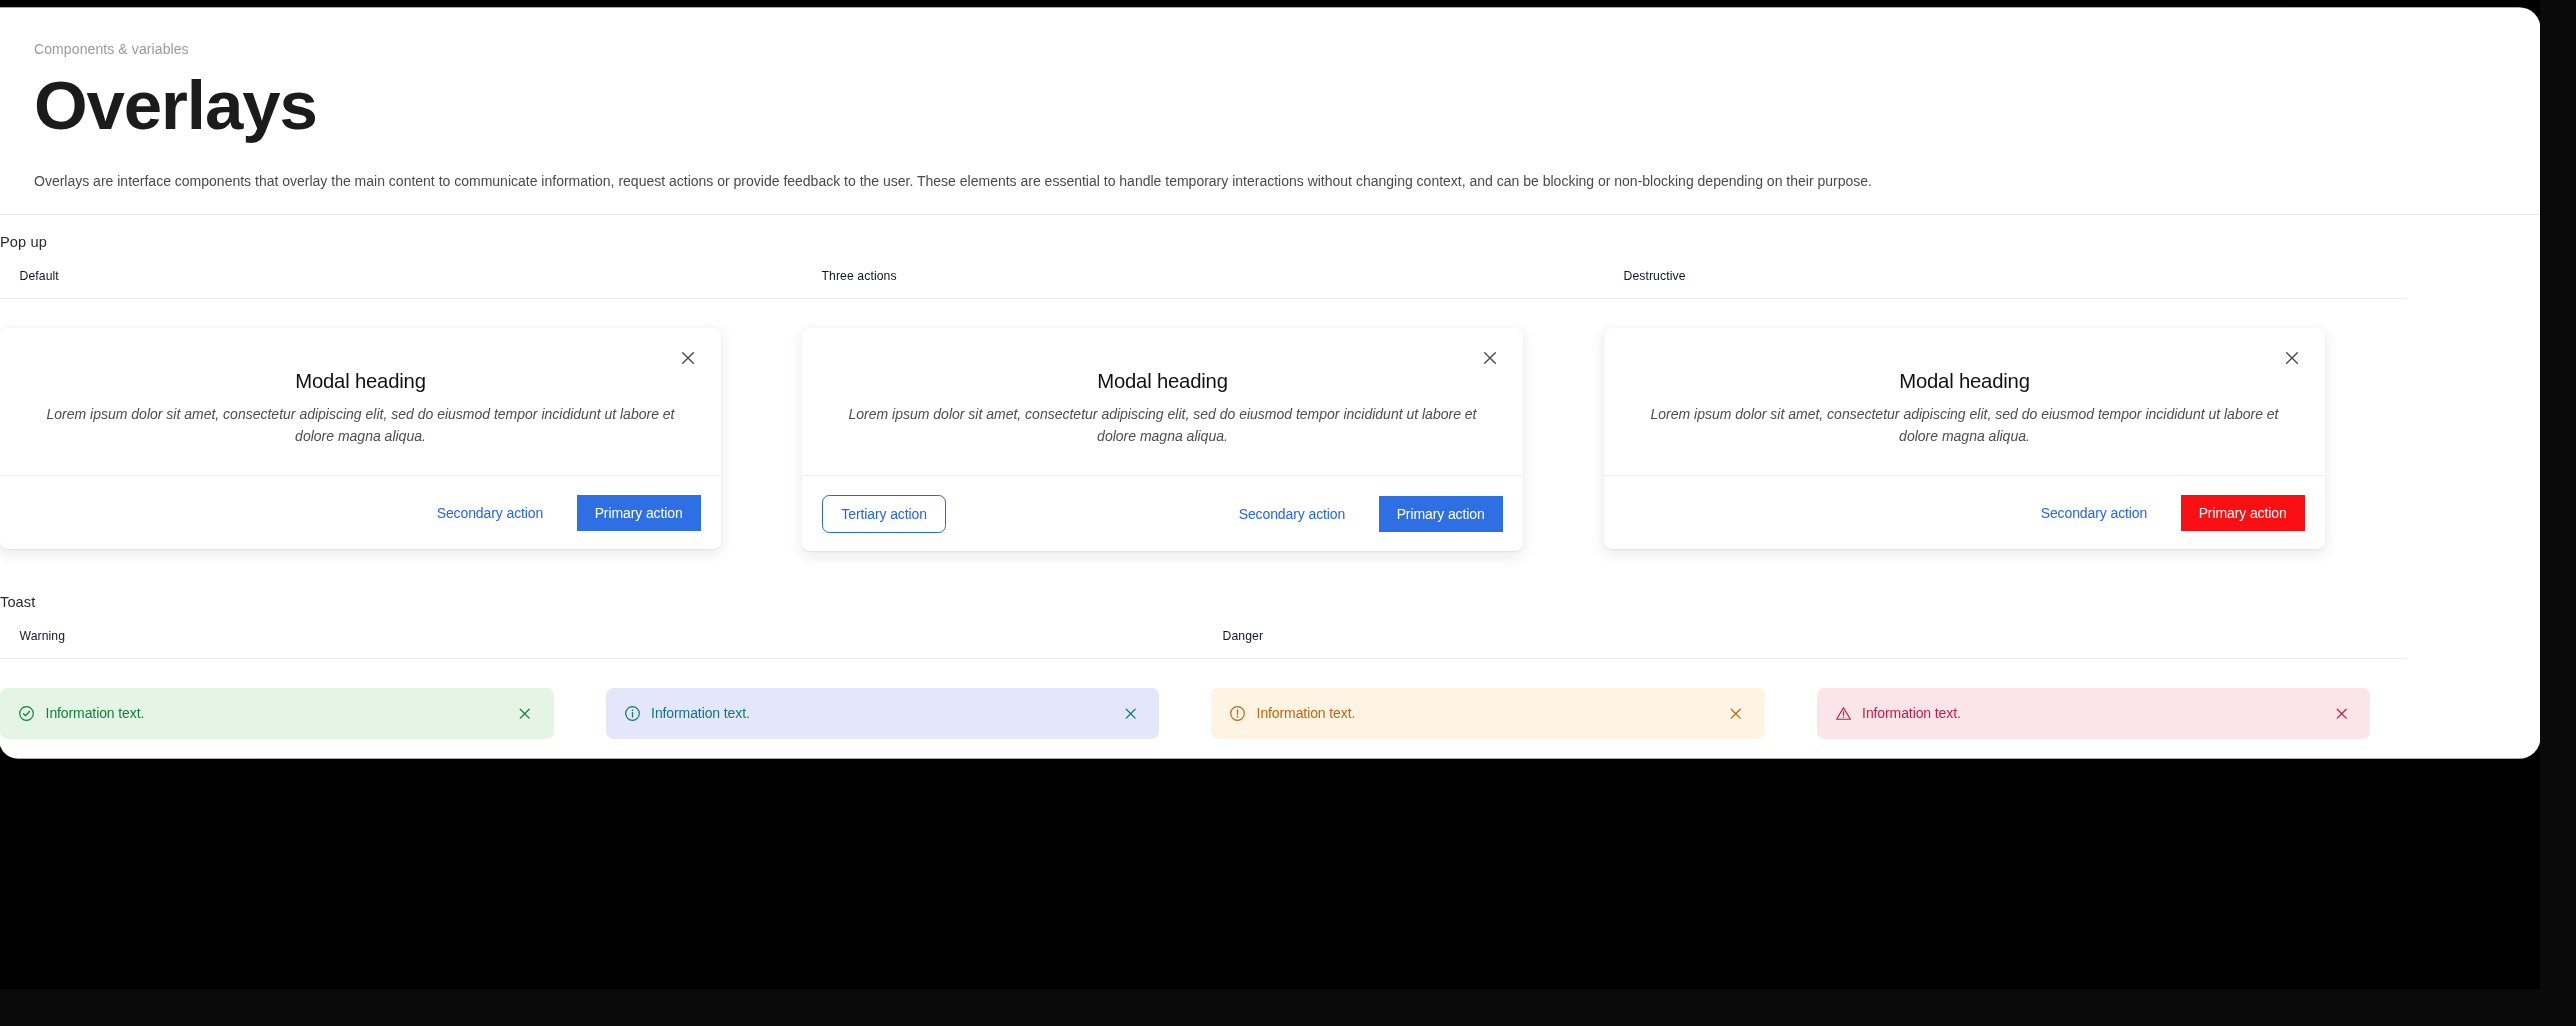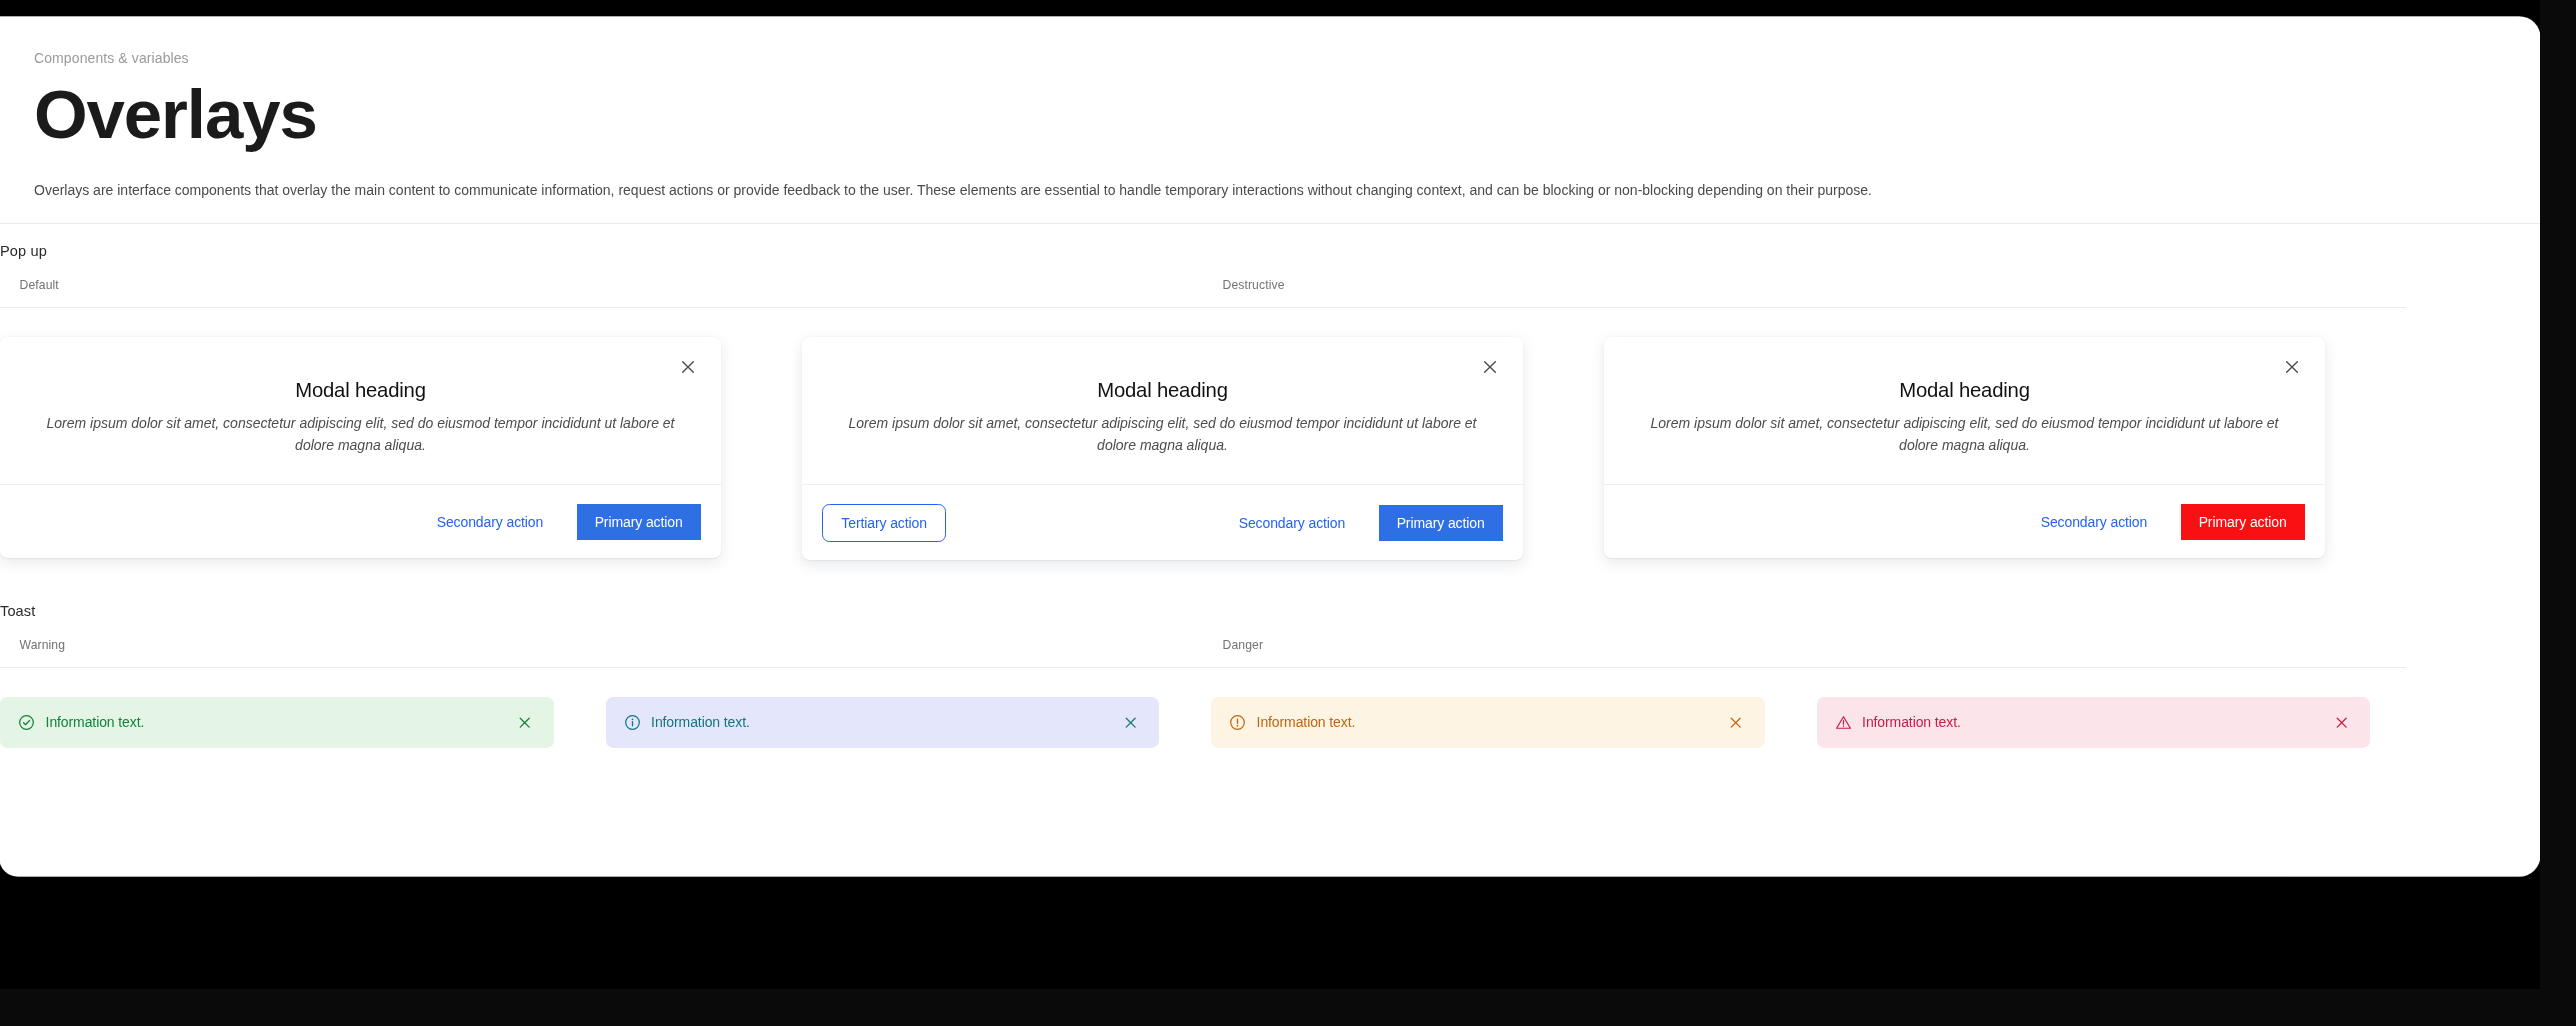--- a/index.html
+++ b/index.html
@@ -15,23 +15,23 @@
   
   #device-frame {
     position: absolute;
     inset: 0;
     background: #000000;
     padding: 0 0 37px 0;
   }
   #viewport {
     position: absolute;
     left: 0;
-    top: 17px;
+    top: 8px;
     width: 2540px;
-    height: 859px;
+    height: 750px;
     background: #ffffff;
     border-top-right-radius: 21px;
     border-bottom-left-radius: 18px;
     border-bottom-right-radius: 21px;
     overflow: hidden;
     box-shadow: 0 0 0 0.8px #e6e6e6;
   }
   #frame-right {
     position: absolute;
     right: 0; top: 0;
@@ -90,21 +90,21 @@
   }
 
   .variant-row {
     display: flex;
     margin-top: 19.5px;
     padding-right: 134px;
   }
   .variant-col { flex: 1 1 0; min-width: 0; }
   .variant-label {
     font-size: 12.2px;
-    color: #737373;
+    color: #0f172a;
     padding-left: 19.5px;
     letter-spacing: 0.1px;
   }
   .variant-rule {
     height: 0.8px;
     background: #ebebeb;
     margin-top: 14.6px;
   }
 
   
@@ -240,20 +240,24 @@
         <div class="page-desc">Overlays are interface components that overlay the main content to communicate information, request actions or provide feedback to the user. These elements are essential to handle temporary interactions without changing context, and can be blocking or non-blocking depending on their purpose.</div>
       </div>
       <div class="rule"></div>
 
       <div class="section">
         <div class="section-title">Pop up</div>
 
         <div class="variant-row">
           <div class="variant-col">
             <div class="variant-label">Default</div>
+            <div class="variant-rule"></div>
+          </div>
+          <div class="variant-col">
+            <div class="variant-label">Three actions</div>
             <div class="variant-rule"></div>
           </div>
           <div class="variant-col">
             <div class="variant-label">Destructive</div>
             <div class="variant-rule"></div>
           </div>
         </div>
 
         <div class="modal-row">
 

